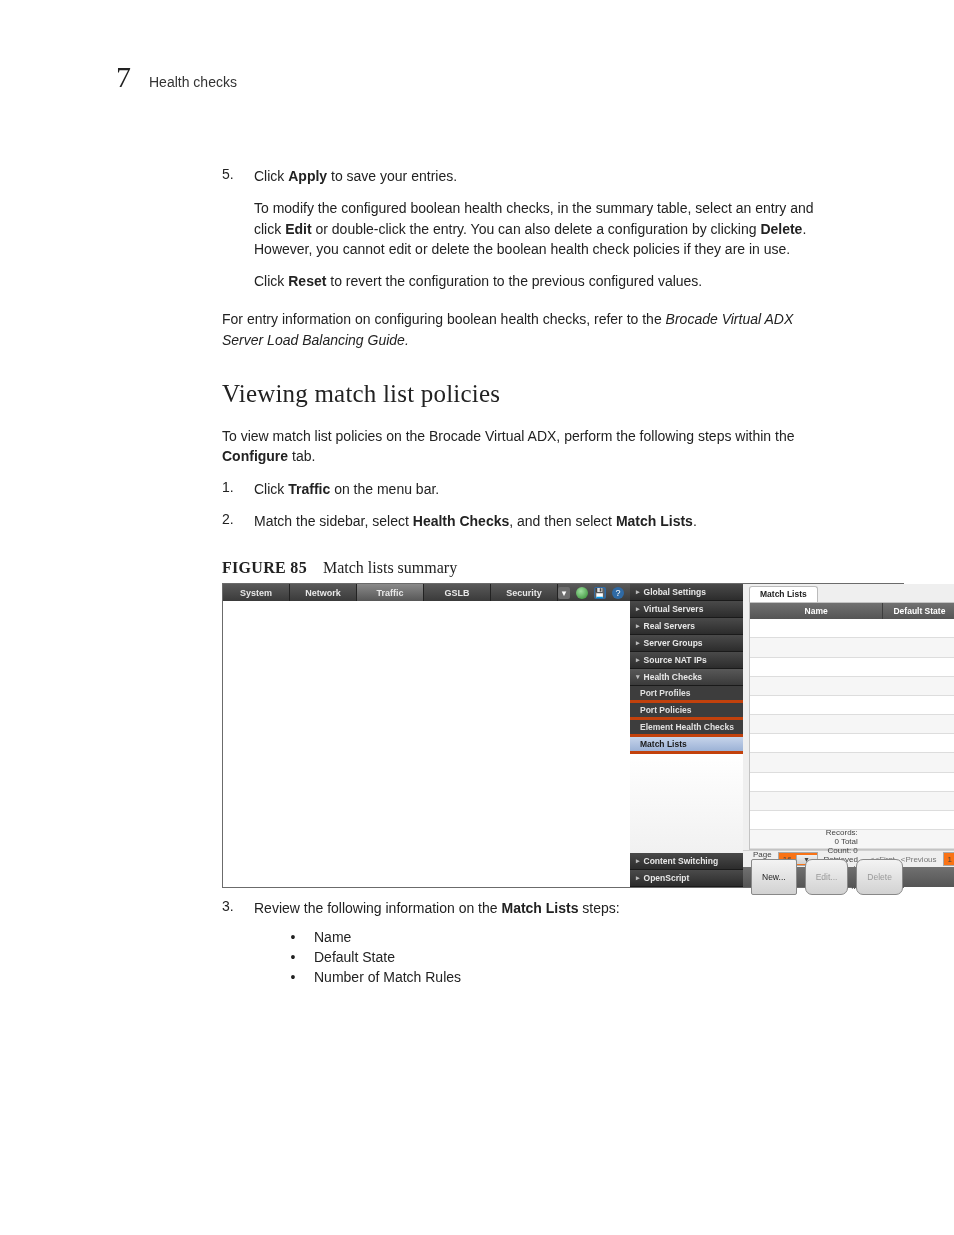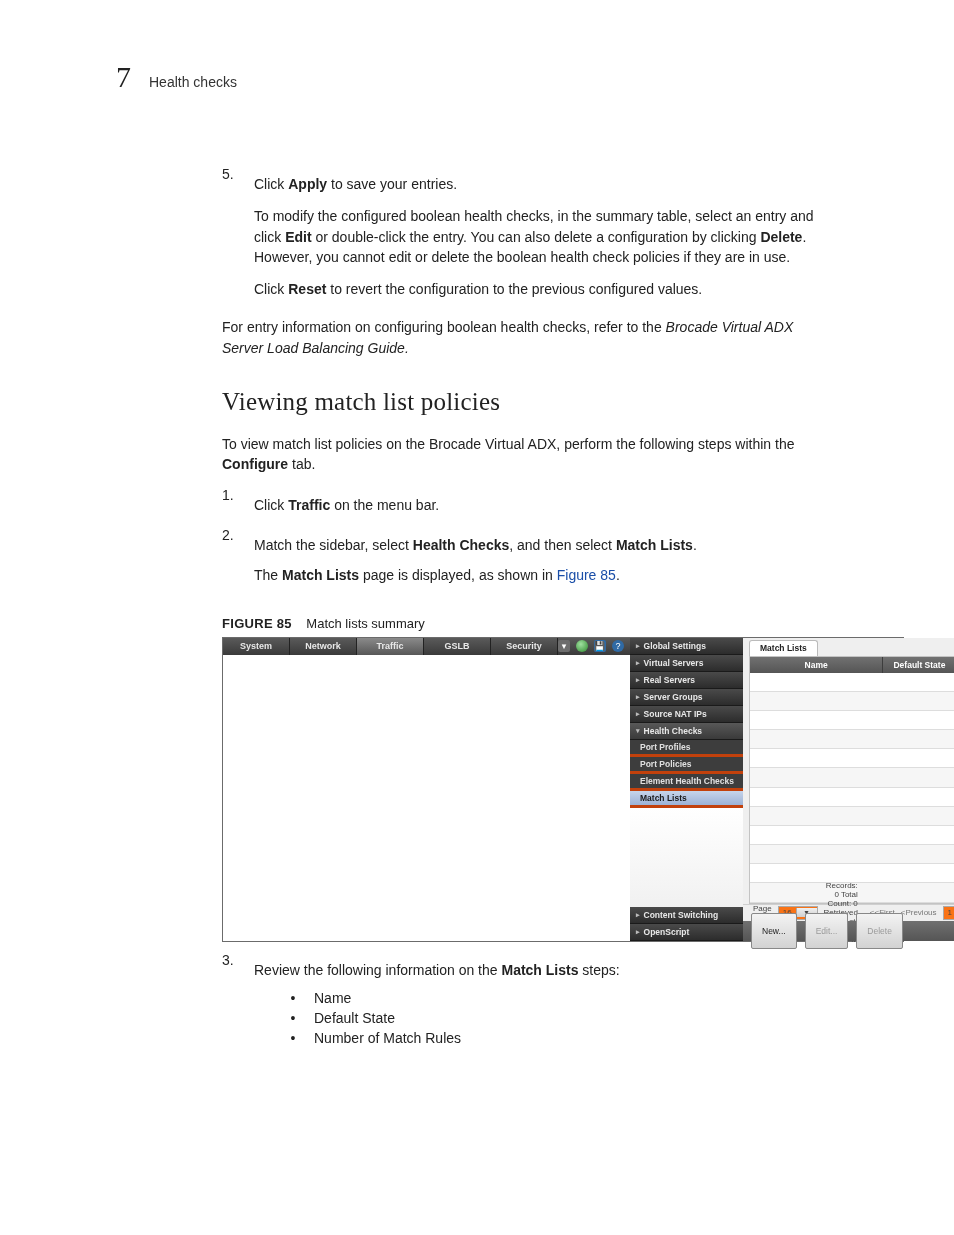--- a/index.html
+++ b/index.html
@@ -41,33 +41,34 @@
   }
   .ol-item {
     display: flex;
     gap: 14px;
     margin-bottom: 6px;
   }
   .ol-num {
     width: 18px;
     flex: none;
   }
-  .ol-body { flex: 1; margin-top: 8px; }
+  .ol-body { flex: 1; }
   .para { margin: 0 0 12px 0; line-height: 1.45; }
   .heading {
     font-family: Georgia, "Times New Roman", serif;
     font-size: 25px;
     font-weight: 500;
     margin-top: 30px;
     margin-bottom: 18px;
     letter-spacing: 0.2px;
   }
   .fig-caption {
-    font-size: 13px;
+    font-size: 16px;
     margin: 18px 0 6px 0;
+    font-family: Liberation Serif, serif;
   }
   .fig-caption .fig-label { font-weight: 700; letter-spacing: 0.3px; }
   .link-text { color: #1a4ea8; }
   .bullet-item {
     display:flex; gap:14px; margin:4px 0 4px 32px;
   }
   .bullet-dot { width:14px; flex:none; text-align:center;}
   b { font-weight: 700; }
 
   
@@ -177,21 +178,21 @@
     display:flex; align-items:center; gap:8px; padding-left:8px;
   }
   .f-btn {
     height:14px; padding:10px 10px;
     background: linear-gradient(#f3f3f3,#d2d2d2);
     border:1px solid #888; border-radius:2px;
     font-size:8.5px; color:#222; font-weight:400;
     display:flex; align-items:center;
     cursor:pointer;
   }
-  .f-btn.disabled { color:#9a9a9a; cursor:default;}
+  .f-btn.disabled { color:#9a9a9a; cursor:default;border-radius:7px;}
 </style>
 </head>
 <body>
 
 <div class="page">
 
   <div class="header-row">
     <span class="chapter-num">7</span>
     <span class="header-title">Health checks</span>
   </div>
@@ -230,23 +231,20 @@
           <span>Click </span><b>Traffic</b><span> on the menu bar.</span>
         </p>
       </div>
     </div>
 
     <div class="ol-item">
       <div class="ol-num">2.</div>
       <div class="ol-body">
         <p class="para" style="margin-bottom:10px">
           <span>Match the sidebar, select </span><b>Health Checks</b><span>, and then select </span><b>Match Lists</b><span>.</span>
-        </p>
-        <p class="para">
-          <span>The </span><b>Match Lists</b><span> page is displayed, as shown in </span><span class="link-text">Figure 85</span><span>.</span>
         </p>
       </div>
     </div>
 
     <div class="fig-caption">
       <span class="fig-label">FIGURE 85</span>&nbsp;&nbsp;&nbsp;&nbsp;<span>Match lists summary</span>
     </div>
 
     <div class="fig">
 

